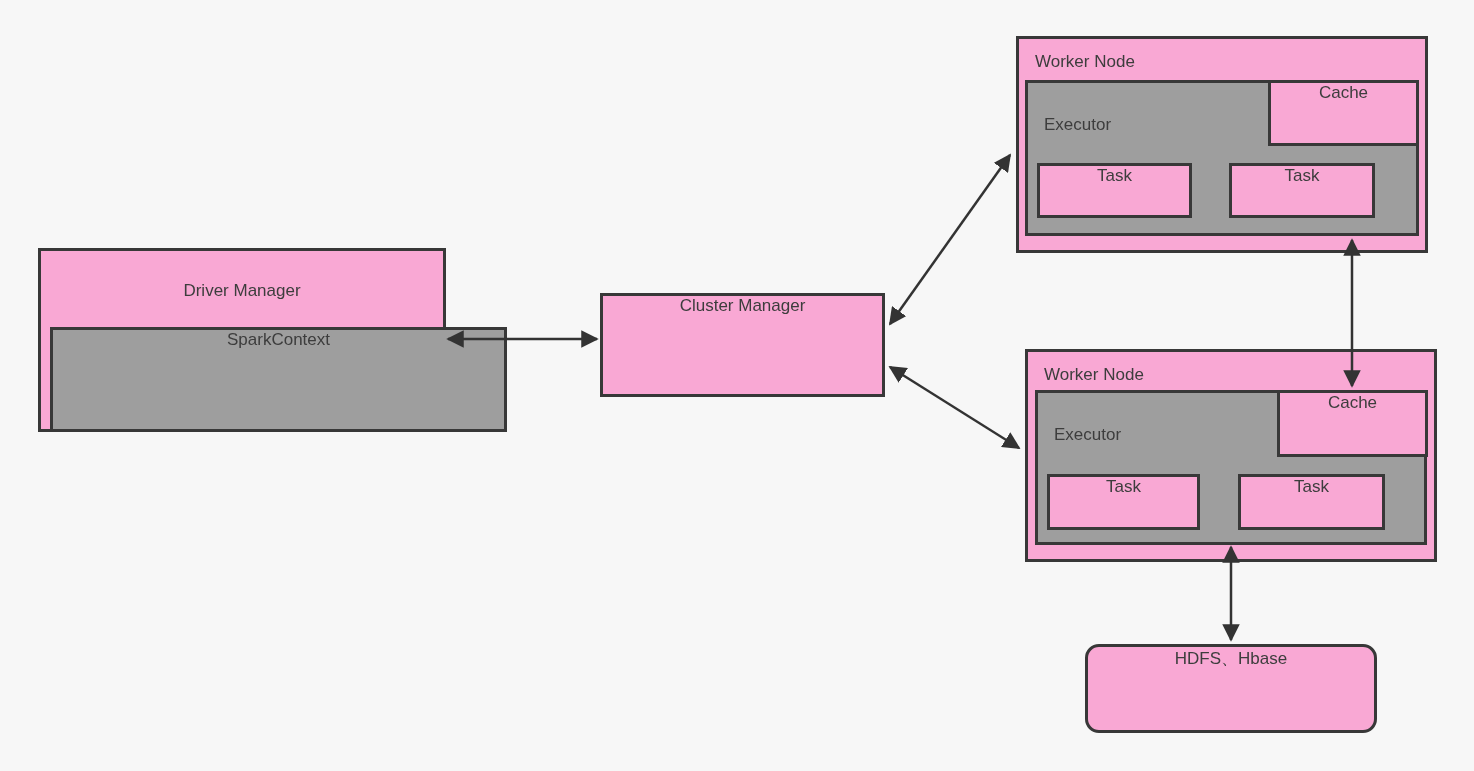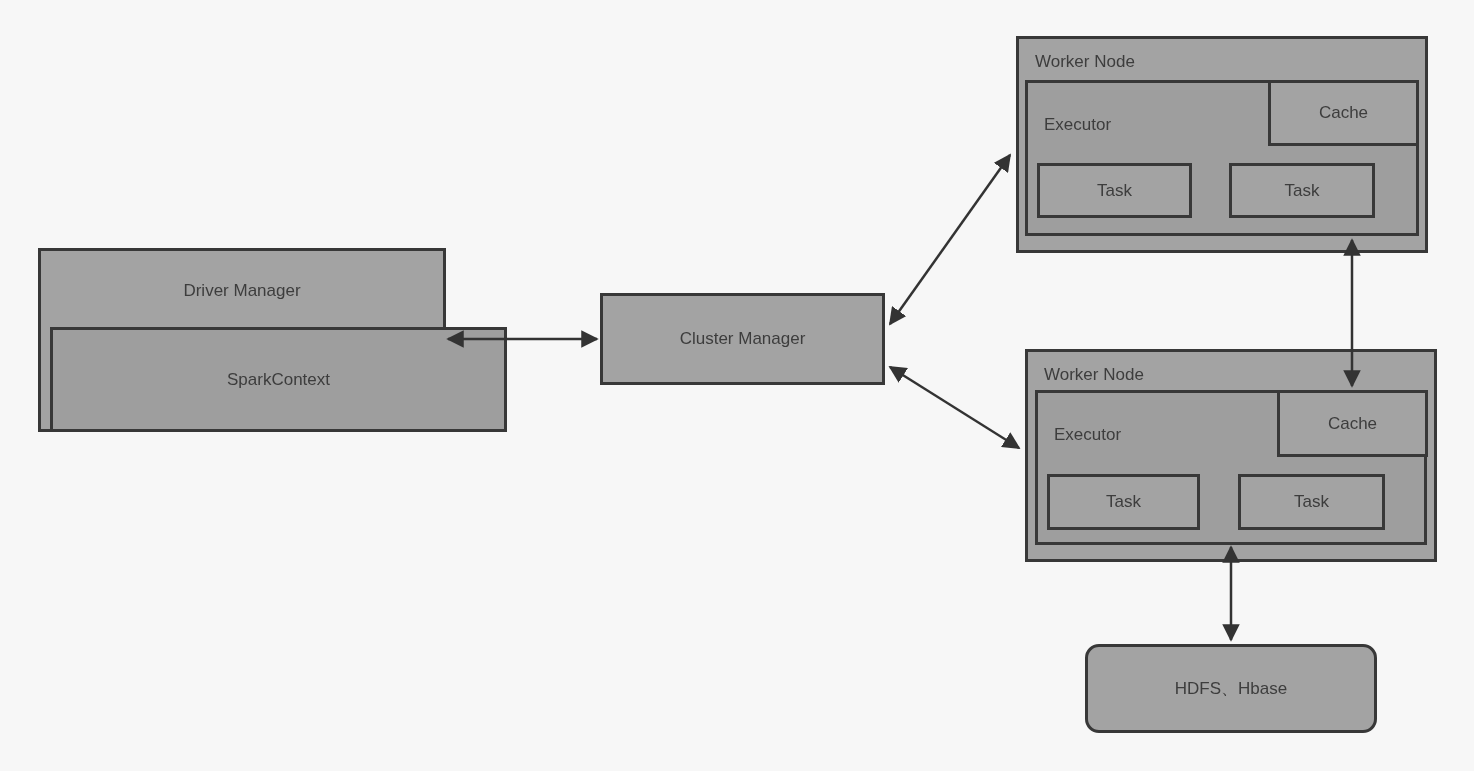--- a/index.html
+++ b/index.html
@@ -4,42 +4,42 @@
 <style>
   html,body { margin:0; padding:0; background:#f7f7f7; }
   #canvas {
     position:relative; width:1474px; height:771px;
     background:#f7f7f7; overflow:hidden;
     font-family:"Liberation Sans", sans-serif;
     color:#3d3d3d; font-size:17px;
   }
   .box {
     position:absolute; box-sizing:border-box;
-    border:3px solid #383838; background:#a3a3a3;
+    border:3px solid #383838; background:#f9a8d4;
   }
   .gray  { background:#9e9e9e; }
-  .center{ display:flex; align-items:center; justify-content:center; }
+  .center{ display:flex; align-items:flex-start; justify-content:center; }
   .corner-label { position:absolute; top:13px; left:16px; white-space:nowrap; }
   .exec-label   { position:absolute; top:32px; left:16px; white-space:nowrap; }
   .top-label    { position:absolute; top:30px; left:0; width:100%; text-align:center; }
   #arrows { position:absolute; left:0; top:0; width:1474px; height:771px; pointer-events:none; }
 </style>
 </head>
 <body>
 
 <div id="canvas">
 
   <div class="box" style="left:38px; top:248px; width:408px; height:184px;">
     <div class="top-label">Driver Manager</div>
     <div class="box gray center" style="left:9px; top:76px; width:457px; height:105px;">
       <span>SparkContext</span>
     </div>
   </div>
 
-  <div class="box center" style="left:600px; top:293px; width:285px; height:92px;">
+  <div class="box center" style="left:600px; top:293px; width:285px; height:104px;">
     <span>Cluster Manager</span>
   </div>
 
   <div class="box" style="left:1016px; top:36px; width:412px; height:217px;">
     <div class="corner-label">Worker Node</div>
     <div class="box gray" style="left:6px; top:41px; width:394px; height:156px;">
       <div class="exec-label">Executor</div>
     </div>
     <div class="box center" style="left:249px; top:41px; width:151px; height:66px;">
       <span>Cache</span>

